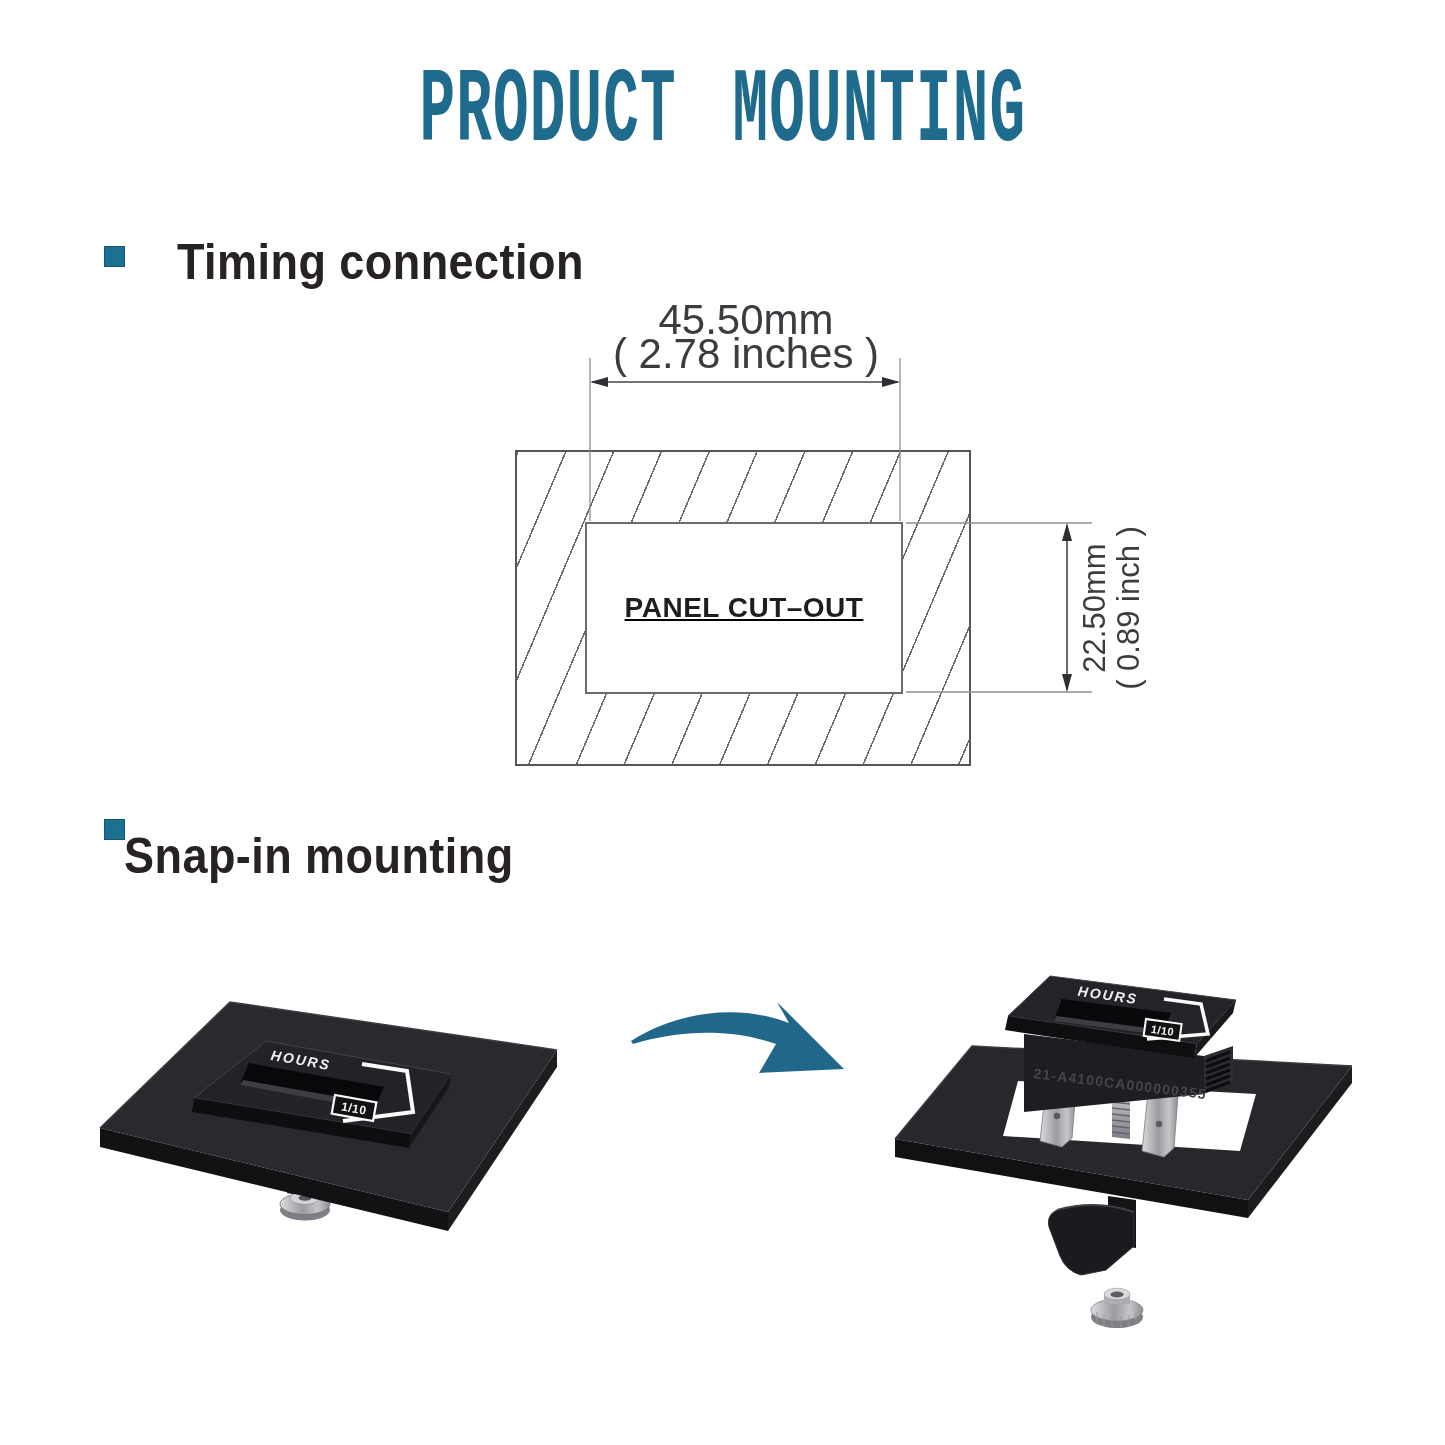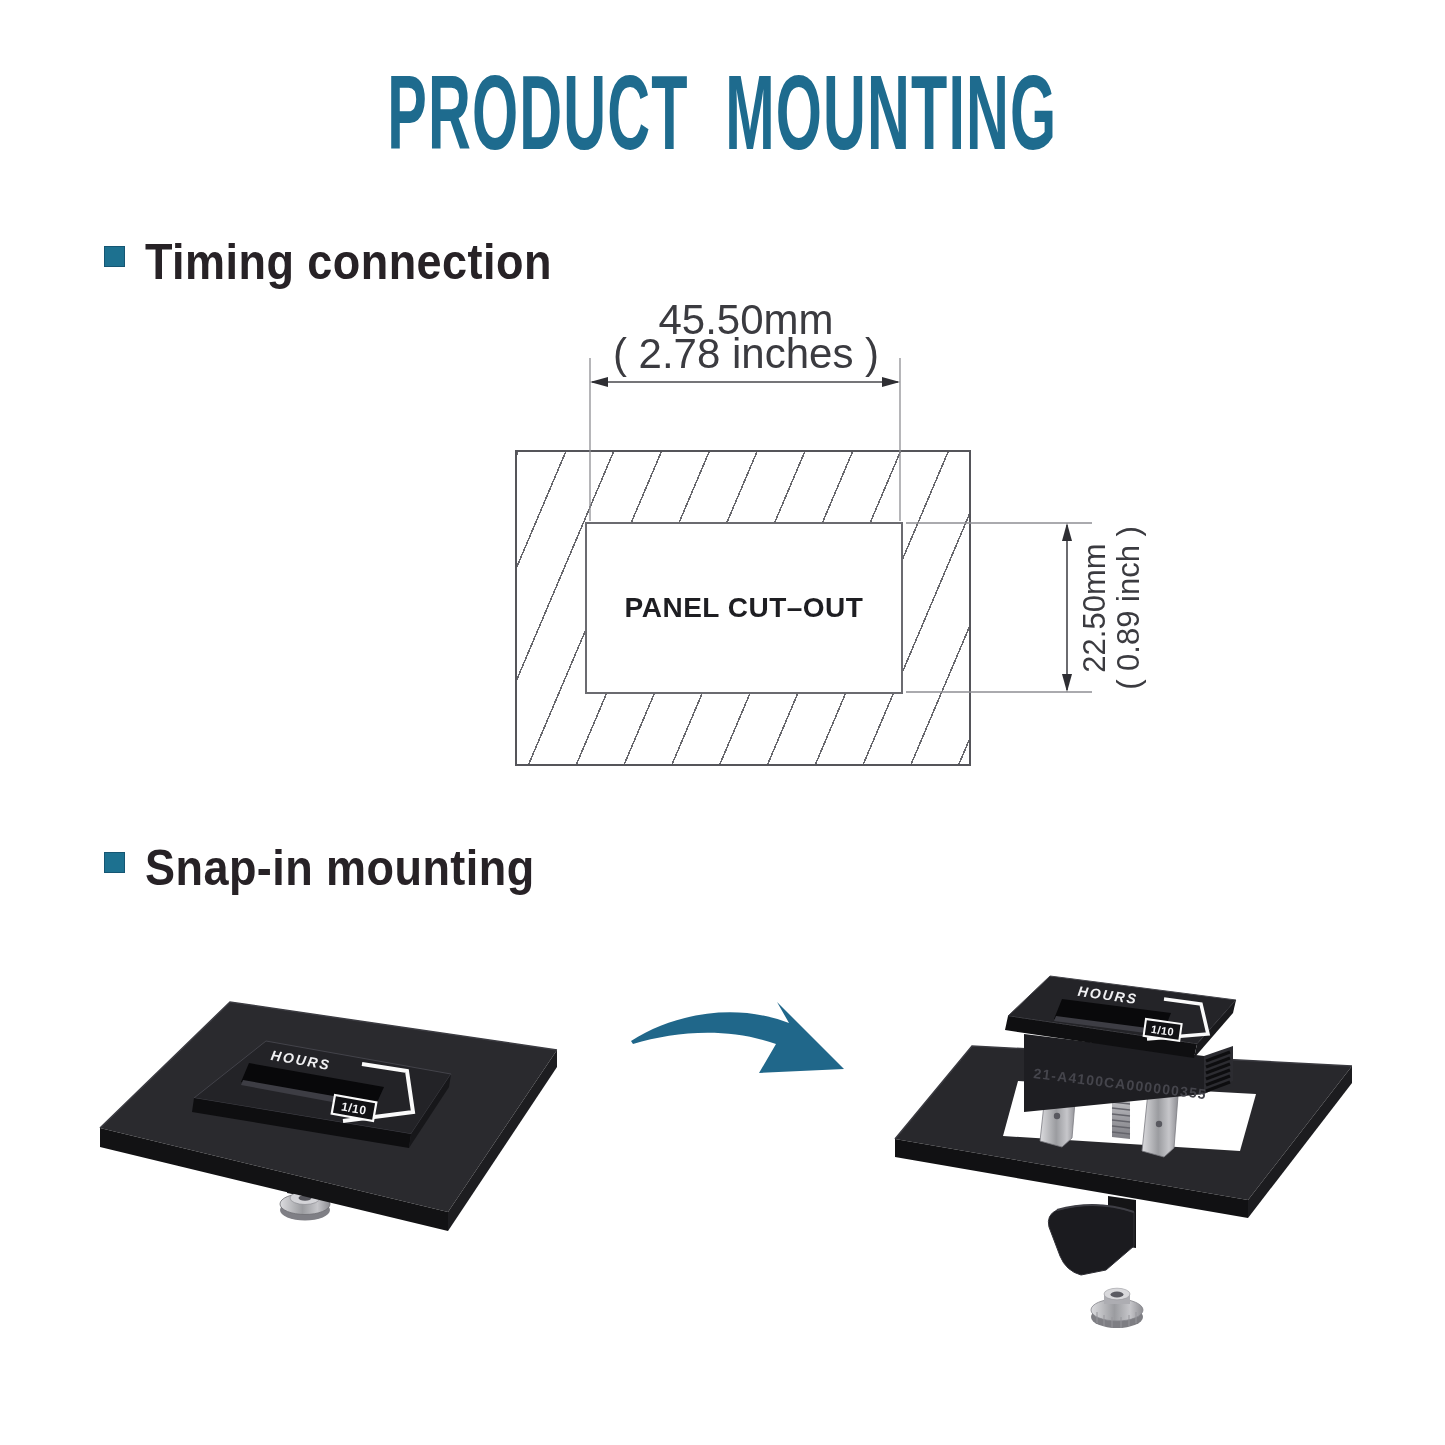--- a/index.html
+++ b/index.html
@@ -1,49 +1,49 @@
 <!DOCTYPE html>
 <html><head>
 <meta charset="utf-8">
 <style>
   html,body{margin:0;padding:0;background:#ffffff;}
   body{width:1445px;height:1445px;position:relative;overflow:hidden;
        font-family:"Liberation Sans",sans-serif;}
 
   
-  .title-wrap{position:absolute;top:52px;left:0;width:1445px;text-align:center;}
+  .title-wrap{position:absolute;top:52px;left:0;width:1445px;text-align:center;font-family:Liberation Mono, monospace;}
   .title{display:inline-block;font-size:106px;font-weight:bold;letter-spacing:2px;
          word-spacing:34px;color:#1e6b8e;transform:scaleX(0.56);transform-origin:center top;
          white-space:nowrap;}
 
   
   .section{position:absolute;display:flex;align-items:flex-start;}
   .bullet{width:19px;height:19px;background:#1d7190;border:1px solid #155673;
           flex:0 0 auto;}
   .section-label{font-size:50px;font-weight:bold;color:#272226;line-height:50px;
                  margin-left:20px;transform:scaleX(0.9);transform-origin:left center;
                  white-space:nowrap;letter-spacing:0.5px;margin-top:-9px;}
-  #section-timing{left:104px;top:246px;}
-  #section-snapin{left:104px;top:852px;}
+  #section-timing{left:104px;top:246px;gap:32px;}
+  #section-snapin{left:104px;top:819px;flex-direction:column;}
 
   
   .dim-top{position:absolute;left:521px;top:303px;width:450px;text-align:center;
            font-size:42px;color:#3b3b40;line-height:34px;}
   .dim-right{position:absolute;left:1014px;top:572px;width:200px;height:72px;
              transform:rotate(-90deg);text-align:center;font-size:31px;color:#3b3b40;
              line-height:34px;white-space:nowrap;}
 
   
   .hatch-rect{position:absolute;left:515px;top:450px;width:452px;height:312px;
       border:2px solid #55555a;background:
       repeating-linear-gradient(113deg,#68686d 0px,#68686d 1.5px,
                                 transparent 1.5px,transparent 44px);z-index:1;}
   .cutout-rect{position:absolute;left:585px;top:522px;width:314px;height:168px;
       background:#ffffff;border:2px solid #6b6b70;display:flex;align-items:center;
-      justify-content:center;z-index:2;}
+      justify-content:center;z-index:2;text-decoration:underline;}
   .cutout-label{font-size:28px;font-weight:bold;color:#1e1e22;letter-spacing:0.5px;}
 
   svg.overlay{position:absolute;left:0;top:0;z-index:3;}
 
   .meter-label{font-size:14px;font-weight:bold;font-style:italic;fill:#f0f0f2;
                letter-spacing:2px;}
   .tenth-label{font-size:12px;font-weight:bold;fill:#f5f5f7;letter-spacing:0.5px;}
   .serial-label{font-size:14px;fill:#45454c;letter-spacing:1.2px;font-weight:bold;}
 </style>
 </head>

